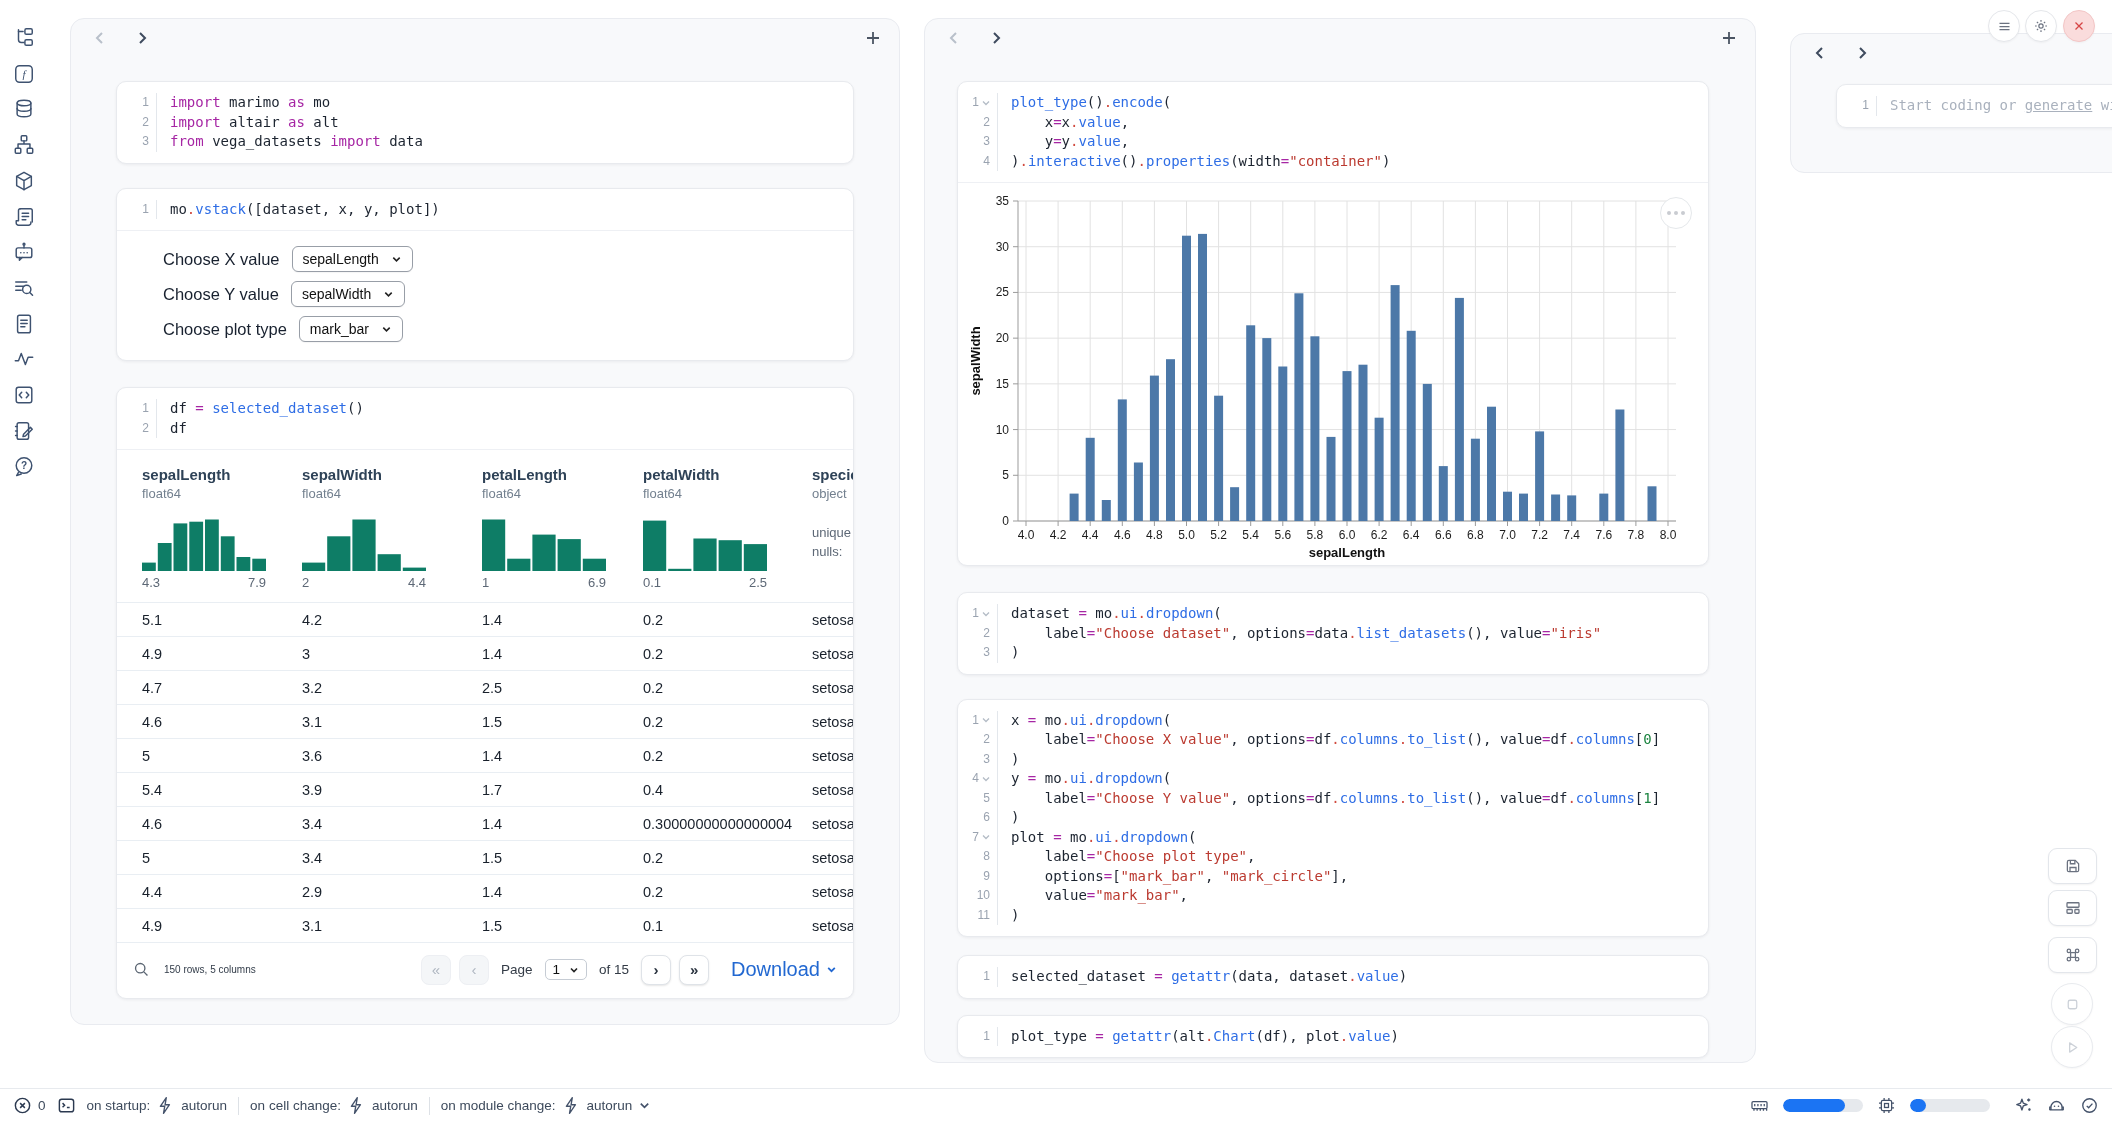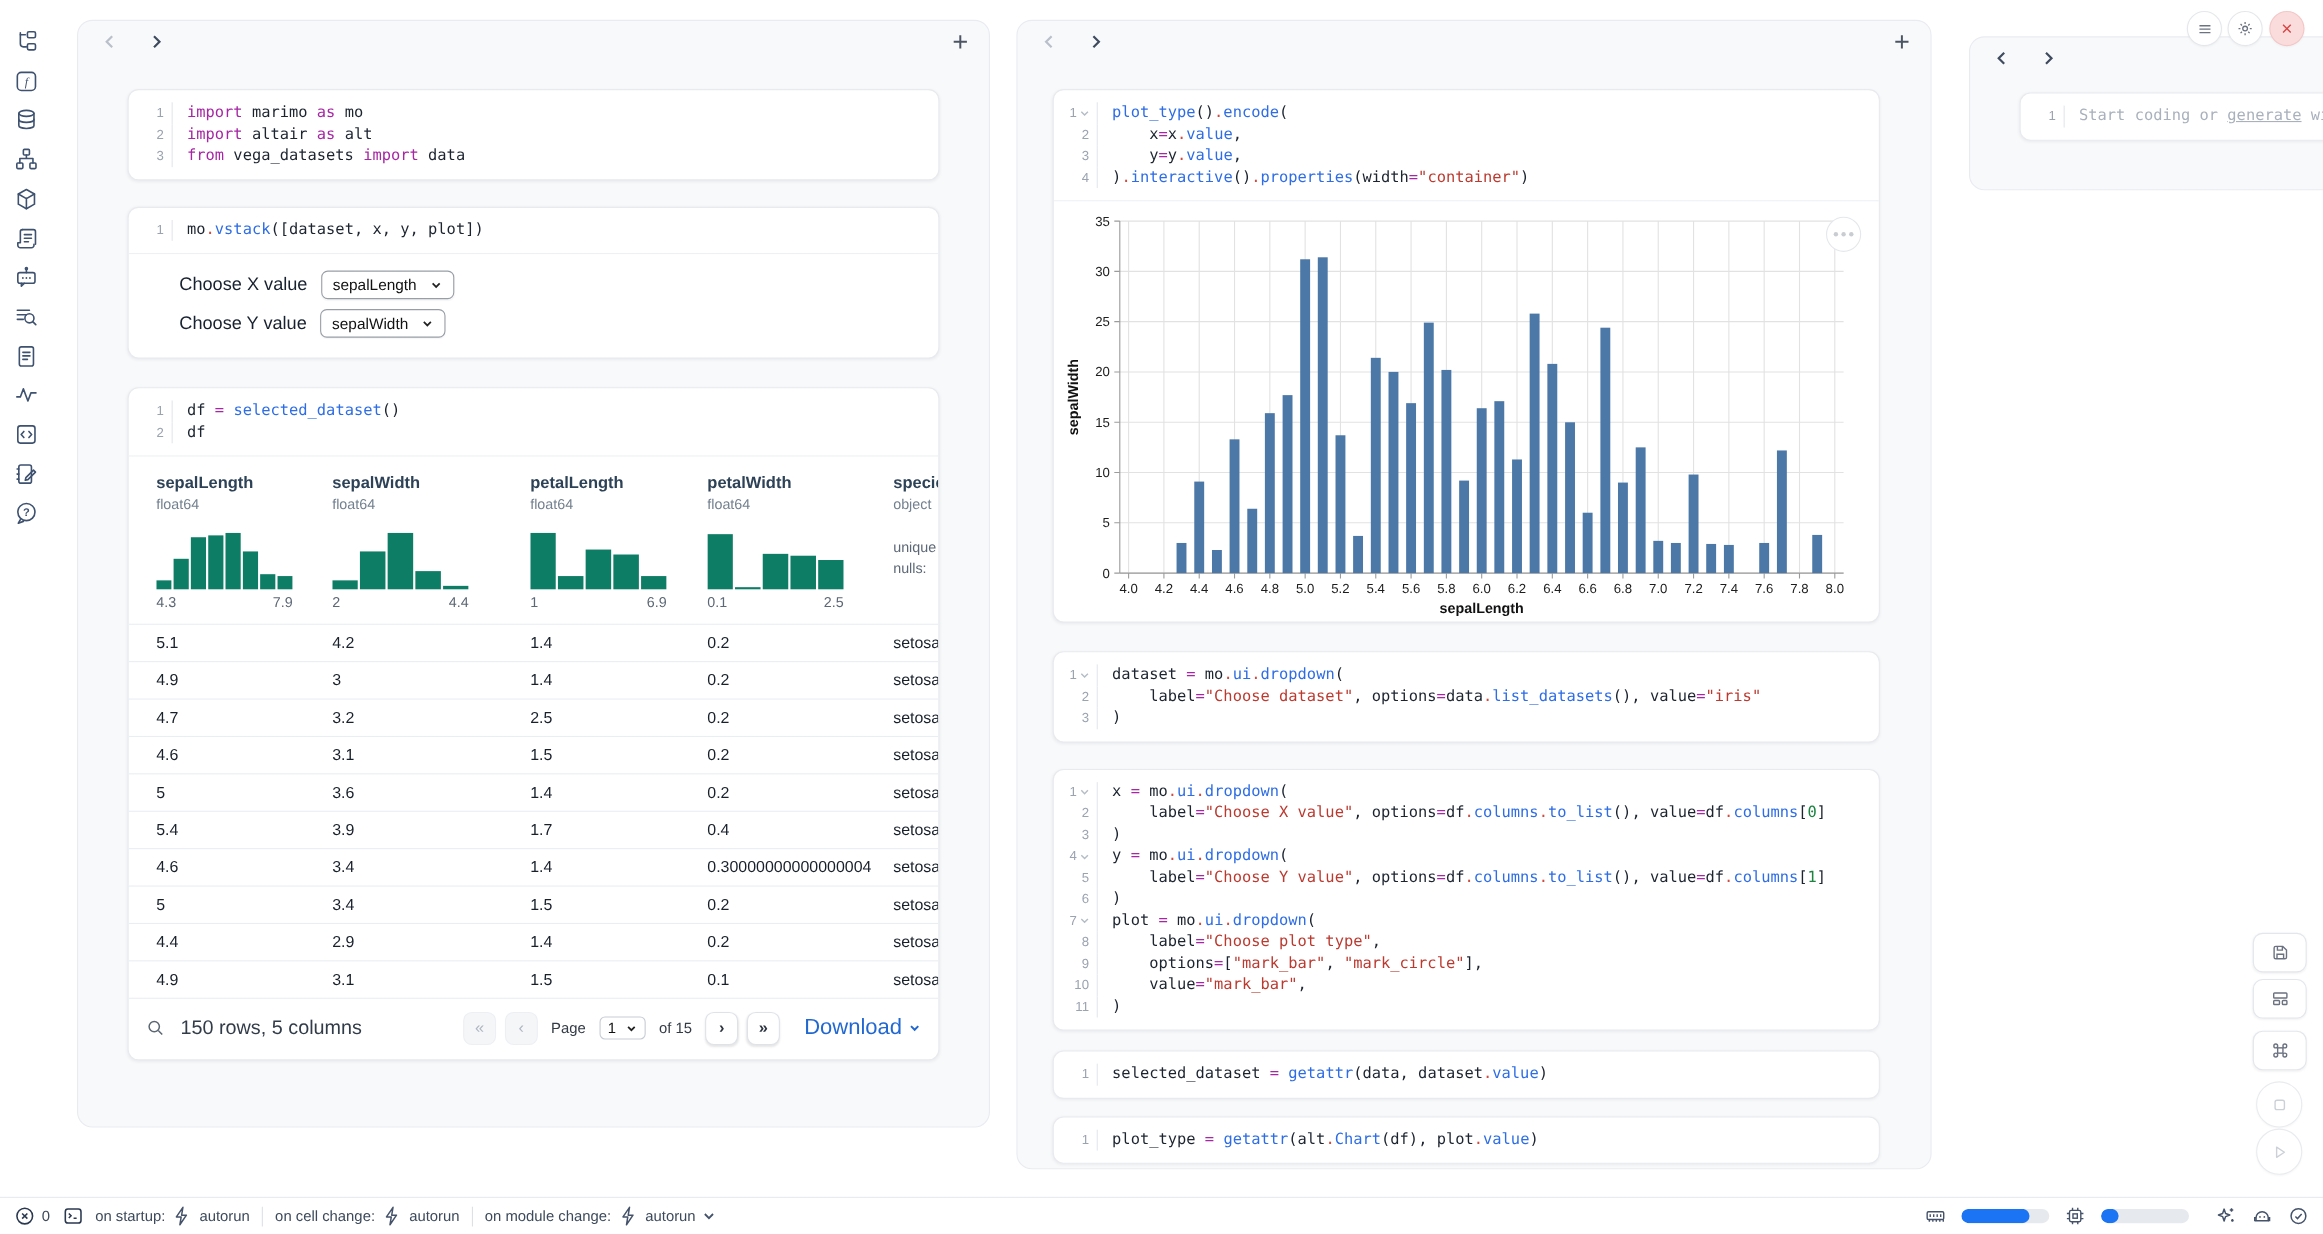--- a/index.html
+++ b/index.html
@@ -45,21 +45,21 @@
   .thc{overflow:hidden;white-space:nowrap}
   .thc .nm{font-weight:bold;font-size:15px;color:#2e4257}
   .thc .dt{font-size:13px;color:#73808f;margin-top:3px}
   .hist{margin-top:14px}
   .rng{display:flex;justify-content:space-between;width:124px;font-size:13px;color:#5d6876;margin-top:4px}
   .meta{font-size:13px;color:#5d6876;margin-top:22px;line-height:19px}
   .trow{display:grid;grid-template-columns:160px 180px 161px 169px 1fr;padding-left:25px;height:33px;
     align-items:center;border-top:1px solid #e9eef3;font-size:14.5px;color:#18202b;overflow:hidden}
   .trow div{white-space:nowrap;overflow:hidden}
   .tfoot{display:flex;align-items:center;border-top:1px solid #e9eef3;padding:7px 16px 9px 16px;gap:8px}
-  .tsum{font-size:18px;color:#323c49;margin-left:6px}
+  .tsum{font-size:10px;color:#323c49;margin-left:6px}
   .tspacer{flex:1}
   .pgbtn{width:30px;height:30px;border-radius:8px;display:flex;align-items:center;justify-content:center;
     font-size:15px;cursor:pointer;box-sizing:border-box}
   .pgbtn.ghost{color:#aeb6c0;background:#f4f6f8;border:1px solid #edeff3}
   .pgbtn.solid{color:#2b3440;background:#fff;border:1px solid #dfe3e8;box-shadow:0 1px 2px rgba(0,0,0,.1);font-weight:bold}
   .pglabel{font-size:13.5px;color:#333b46;margin:12px 4px}
   .pgsel{display:flex;align-items:center;gap:9px;border:1px solid #c6ccd4;border-radius:5px;
     padding:2px 7px;font-size:13.5px;color:#111;background:#fff;cursor:pointer}
   .pgsel .chev{width:10px;height:10px;color:#222}
   .dl{display:flex;align-items:center;gap:6px;color:#2268d1;font-size:20px;margin-left:14px;cursor:pointer}
@@ -232,20 +232,31 @@
               <svg viewBox="0 0 12 12" fill="none" stroke="currentColor" stroke-width="1.7">
                 <path d="m2.5 4 3.5 3.5L9.5 4"></path>
               </svg>
             </span>
           </span>
         </div>
         <div class="ctl">
           <span>Choose Y value</span>
           <span class="select">
             <span>sepalWidth</span>
+            <span class="chev">
+              <svg viewBox="0 0 12 12" fill="none" stroke="currentColor" stroke-width="1.7">
+                <path d="m2.5 4 3.5 3.5L9.5 4"></path>
+              </svg>
+            </span>
+          </span>
+        </div>
+        <div class="ctl">
+          <span>Choose plot type</span>
+          <span class="select">
+            <span>mark_bar</span>
             <span class="chev">
               <svg viewBox="0 0 12 12" fill="none" stroke="currentColor" stroke-width="1.7">
                 <path d="m2.5 4 3.5 3.5L9.5 4"></path>
               </svg>
             </span>
           </span>
         </div>
       </div>
   </div>
 

